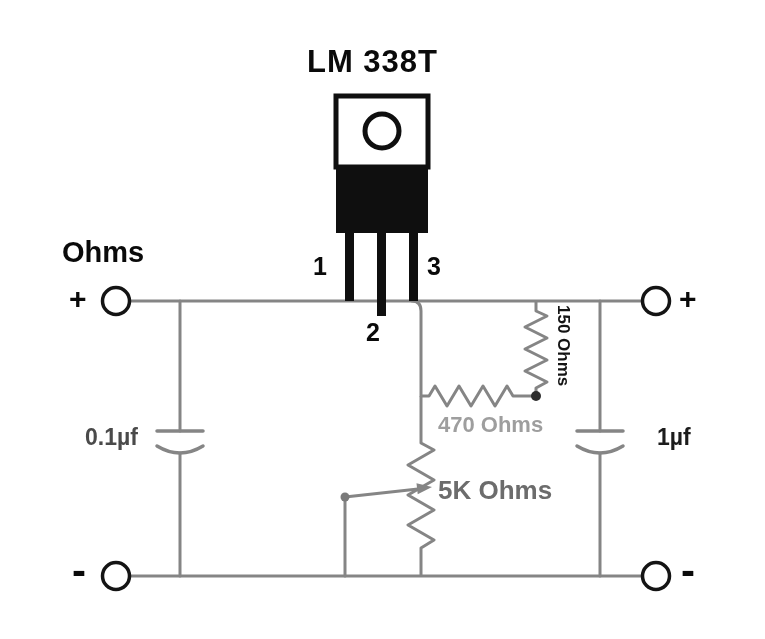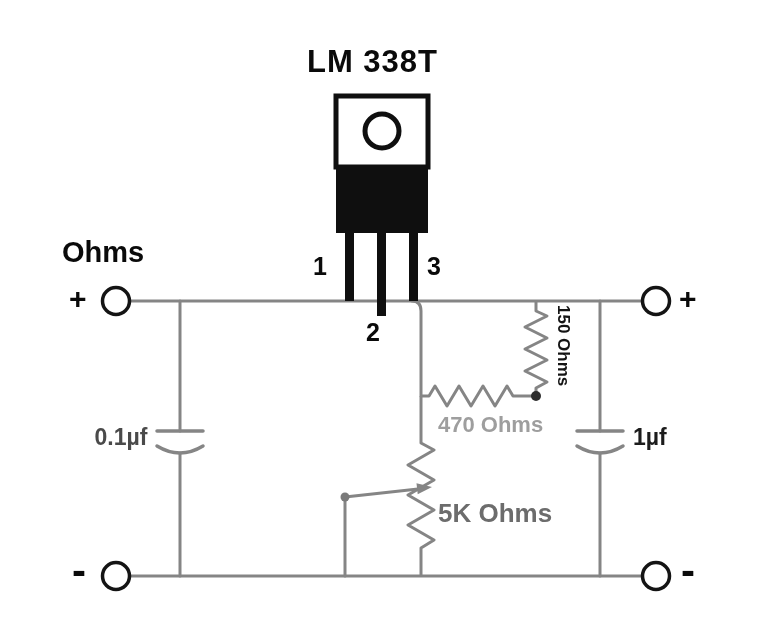--- a/index.html
+++ b/index.html
@@ -22,28 +22,28 @@
   .title     { left:307px; top:46px;  font-size:31px; letter-spacing:1px; }
   .lbl-input { left:62px;  top:238px; font-size:29px; }
   .lbl-output{ left:591px; top:238px; font-size:29px; }
   .plus-in   { left:69px;  top:284px; font-size:30px; }
   .plus-out  { left:679px; top:284px; font-size:30px; }
   .minus-in  { left:72px;  top:550px; font-size:42px; font-weight:800; }
   .minus-out { left:681px; top:550px; font-size:42px; font-weight:800; }
   .pin1 { left:313px; top:254px; font-size:25px; }
   .pin2 { left:366px; top:320px; font-size:25px; }
   .pin3 { left:427px; top:254px; font-size:25px; }
-  .cap-in-label  { left:85px;  top:426px; width:72px; text-align:center; font-size:23px; color:#4a4a4a; }
-  .cap-out-label { left:633px; top:426px; font-size:23px; color:#1c1c1c; }
+  .cap-in-label  { left:85px;  top:426px; width:72px; text-align:left; font-size:23px; color:#4a4a4a; }
+  .cap-out-label { left:657px; top:426px; font-size:23px; color:#1c1c1c; }
   .r150-label {
     left:572px; top:305px; font-size:17px; color:#141414;
     transform:rotate(90deg); transform-origin:0 0;
   }
   .r470-label { left:438px; top:414px; font-size:22px; color:#9e9e9e; }
-  .pot-label  { left:438px; top:500px; font-size:26px; color:#6c6c6c; }
+  .pot-label  { left:438px; top:477px; font-size:26px; color:#6c6c6c; }
 </style>
 </head>
 <body>
 
 <div class="stage">
 
   <svg width="765" height="639" viewBox="0 0 765 639">
 
     <g stroke="#858585" stroke-width="3" fill="none" stroke-linecap="round">
       <path d="M130,301 H643"></path>

